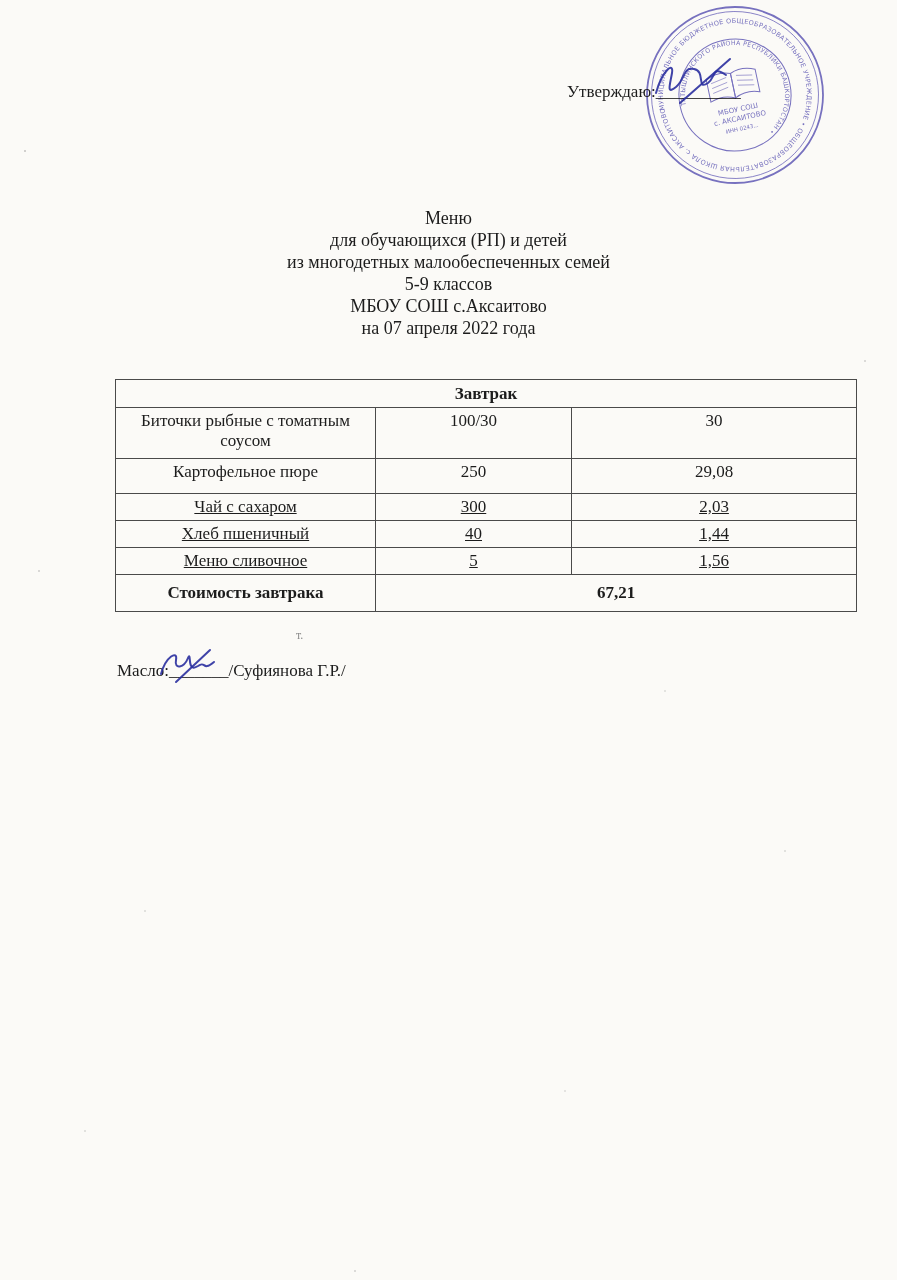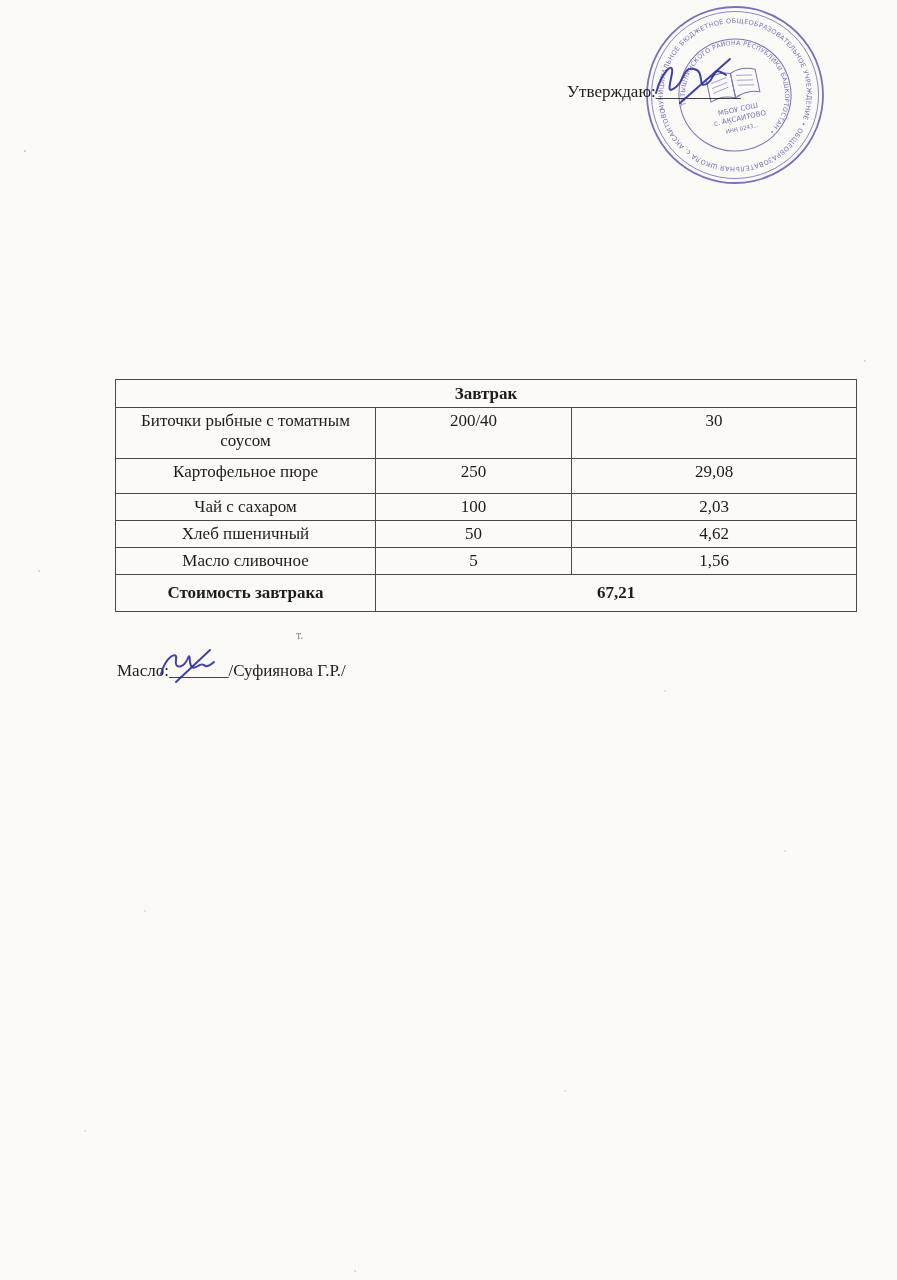--- a/index.html
+++ b/index.html
@@ -52,21 +52,21 @@
   }
   table.menu td, table.menu th{
     border:1px solid #4a4a4a;
     padding:3px 8px;
     vertical-align:top;text-align:center;font-weight:normal;
   }
   table.menu th.section{height:21px;text-align:center;font-weight:bold;vertical-align:middle;}
   col.c1{width:260px;} col.c2{width:196px;} col.c3{width:285px;}
   tr.r-tall td{height:44px;}
   tr.r-mid td{height:28px;}
-  tr.r-std td{height:20px;}
+  tr.r-std td{height:20px;text-decoration:underline;}
   tr.total td{height:30px;vertical-align:middle;font-weight:bold;margin-top:20px;}
   td.total-label{padding-left:46px;}
   td.total-value{text-align:center;}
 
   
   .cook{position:absolute;left:117px;top:661px;font-size:17px;z-index:1;white-space:nowrap;}
 
   
   .artifact{position:absolute;left:296px;top:628px;font-size:12px;color:#8a8a8a;z-index:1;}
 </style>
@@ -102,53 +102,61 @@
     <text x="95" y="112" text-anchor="middle" font-size="7">МБОУ СОШ</text>
     <text x="95" y="121" text-anchor="middle" font-size="7">с. АКСАИТОВО</text>
     <text x="95" y="131" text-anchor="middle" font-size="5.5">ИНН 0243...</text>
   </svg>
 
   <svg class="sig" style="left:650px;top:55px;" width="95" height="52" viewBox="0 0 95 52">
     <path d="M6,38 C12,16 24,6 22,18 C20,30 16,40 26,32 C36,24 32,12 44,14 C56,16 46,36 58,28 C66,22 62,10 76,20"></path>
     <path d="M30,48 L80,4"></path>
   </svg>
 
+  <div class="title">
+    <div>Меню</div>
+    <div>для обучающихся (РП) и детей</div>
+    <div>из многодетных малообеспеченных семей</div>
+    <div>5-9 классов</div>
+    <div>МБОУ СОШ с.Аксаитово</div>
+    <div>на 07 апреля 2022 года</div>
+  </div>
 
   <table class="menu">
     <colgroup>
         <col class="c1">
         <col class="c2">
         <col class="c3">
       </colgroup>
     <tbody>
         <tr>
       <th class="section" colspan="3">Завтрак</th>
     </tr>
     <tr class="r-tall">
       <td>Биточки рыбные  с томатным соусом</td>
-      <td>200/40</td>
+      <td>100/30</td>
       <td>30</td>
     </tr>
     <tr class="r-mid">
       <td>Картофельное пюре</td>
       <td>250</td>
       <td>29,08</td>
     </tr>
     <tr class="r-std">
       <td>Чай с сахаром</td>
-      <td>100</td>
+      <td>300</td>
       <td>2,03</td>
     </tr>
     <tr class="r-std">
       <td>Хлеб пшеничный</td>
-      <td>50</td>
-      <td>4,62</td>
+      <td>40</td>
+      <td>1,44</td>
     </tr>
     <tr class="r-std">
-      <td>Масло сливочное</td>
+      <td>Меню сливочное</td>
       <td>5</td>
       <td>1,56</td>
     </tr>
     <tr class="total">
       <td class="total-label">Стоимость завтрака</td>
       <td class="total-value" colspan="2">67,21</td>
     </tr>
   </tbody>
     </table>
 

